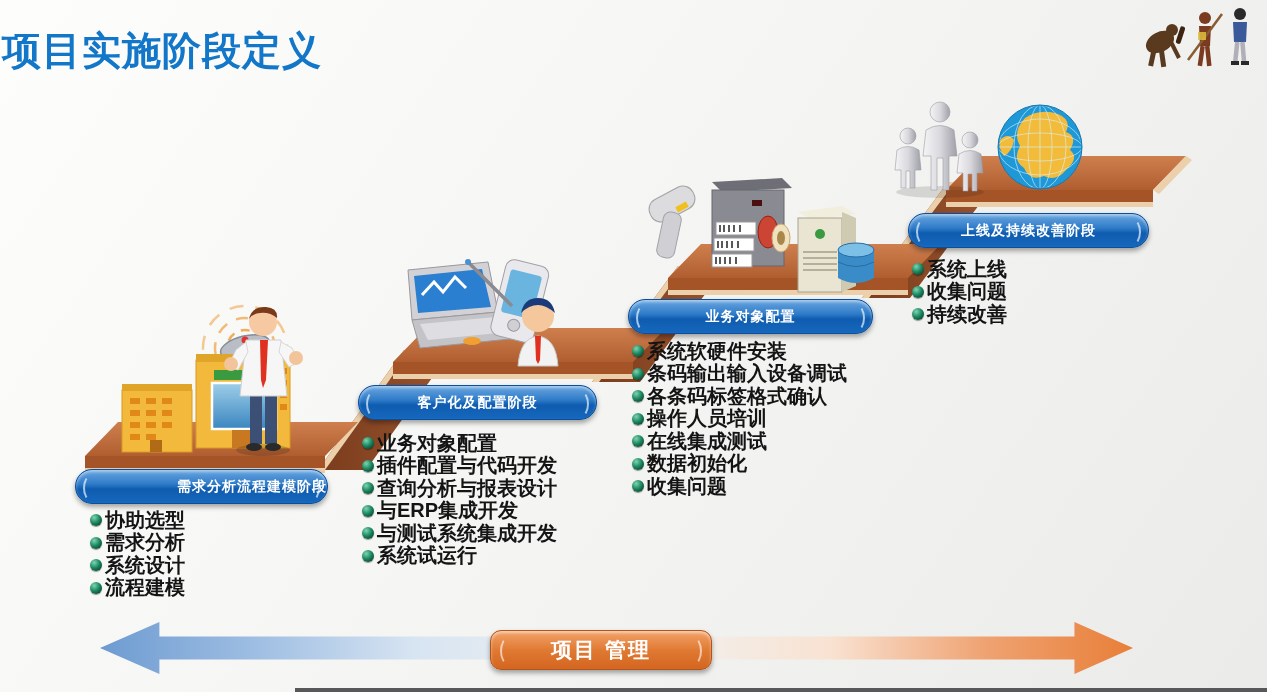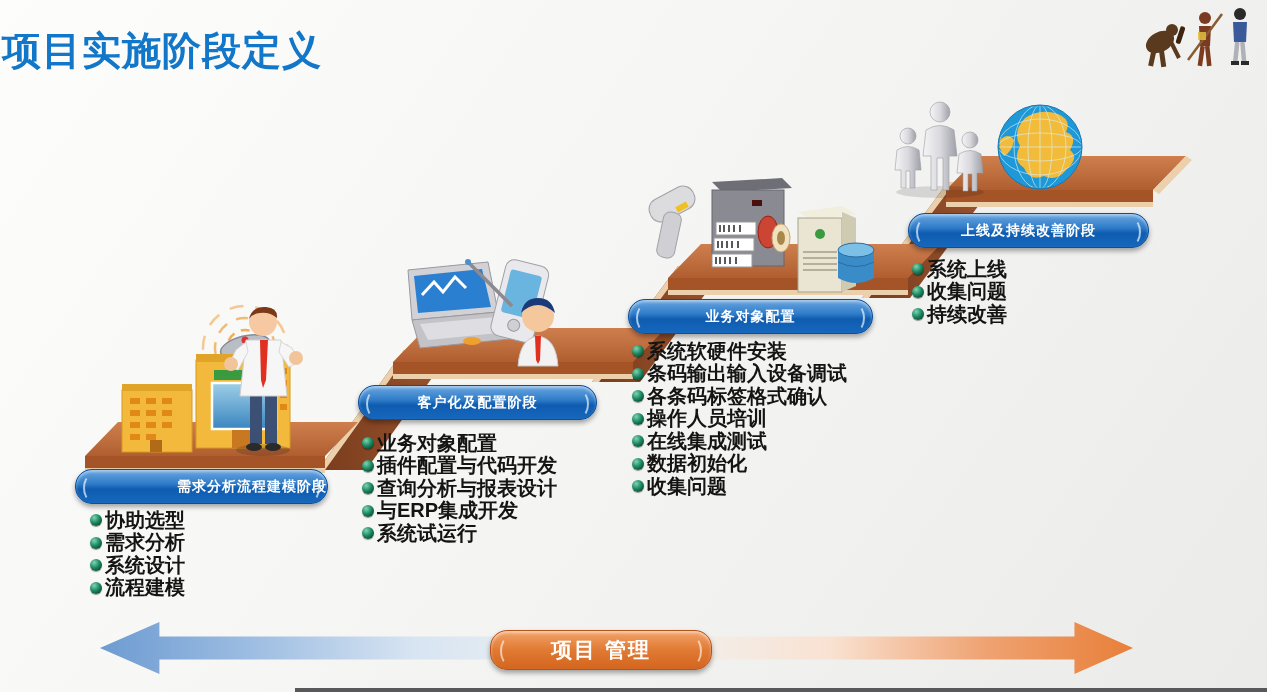--- a/index.html
+++ b/index.html
@@ -40,21 +40,21 @@
     left:100px;width:540px;
     background:linear-gradient(90deg,#6d9bd1 0%,#9dbde2 28%,#d7e4f2 58%,rgba(247,249,252,0) 96%);
     clip-path:polygon(0 50%,11% 0,11% 28%,100% 28%,100% 72%,11% 72%,11% 100%);
   }
   .arrow.right{
     left:645px;width:488px;
     background:linear-gradient(270deg,#e87f39 0%,#efa271 30%,#f9e2d2 62%,rgba(252,248,245,0) 96%);
     clip-path:polygon(100% 50%,88% 0,88% 28%,0 28%,0 72%,88% 72%,88% 100%);
   }
   .center-pill{
-    position:absolute;left:490px;top:630px;width:220px;height:38px;border-radius:17px;
+    position:absolute;left:490px;top:630px;width:220px;height:38px;border-radius:11px;
     background:linear-gradient(180deg,#f2a36a 0%,#e07a33 50%,#d4651f 100%);
     border:1px solid #b5541a;
     box-shadow:0 3px 5px rgba(0,0,0,.35), inset 0 2px 3px rgba(255,255,255,.5);
     display:flex;align-items:center;justify-content:center;
     color:#fff;font-size:21px;font-weight:700;letter-spacing:2px;
   }
   .center-pill .arc{position:absolute;top:6px;width:13px;height:24px;border:2px solid rgba(255,255,255,.6);border-radius:50%;}
   .center-pill .arc.l{left:9px;border-right-color:transparent;border-top-color:transparent;border-bottom-color:transparent;}
   .center-pill .arc.r{right:9px;border-left-color:transparent;border-top-color:transparent;border-bottom-color:transparent;}
   .bottom-strip{position:absolute;left:295px;right:0;bottom:0;height:4px;background:#58585a;}
@@ -366,20 +366,24 @@
     <li>
         <span class="bullet"></span>
         <span>查询分析与报表设计</span>
       </li>
     <li>
         <span class="bullet"></span>
         <span>与ERP集成开发</span>
       </li>
     <li>
         <span class="bullet"></span>
+        <span>与测试系统集成开发</span>
+      </li>
+    <li>
+        <span class="bullet"></span>
         <span>系统试运行</span>
       </li>
   </ul>
 
   <ul class="plist" style="left:632px;top:340px;">
     <li>
         <span class="bullet"></span>
         <span>系统软硬件安装</span>
       </li>
     <li>

